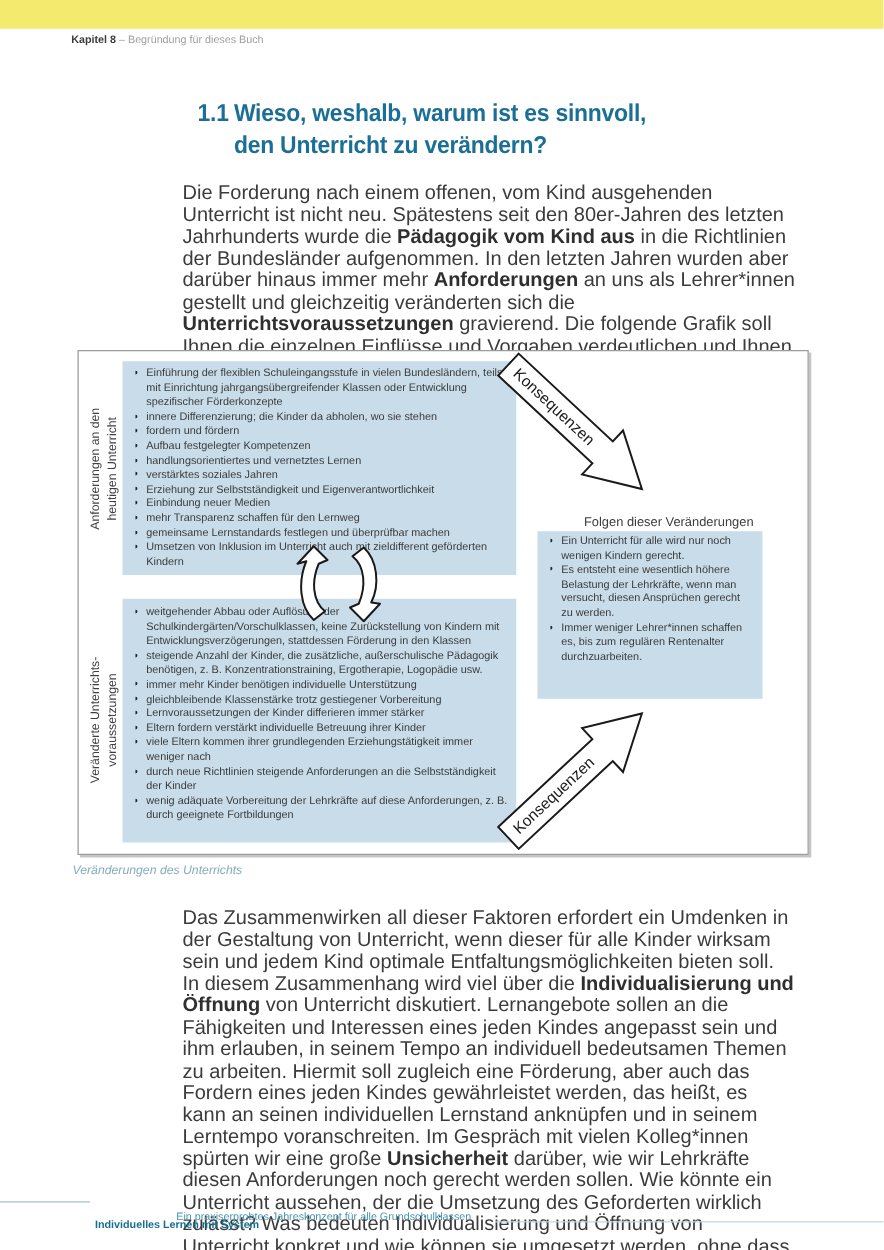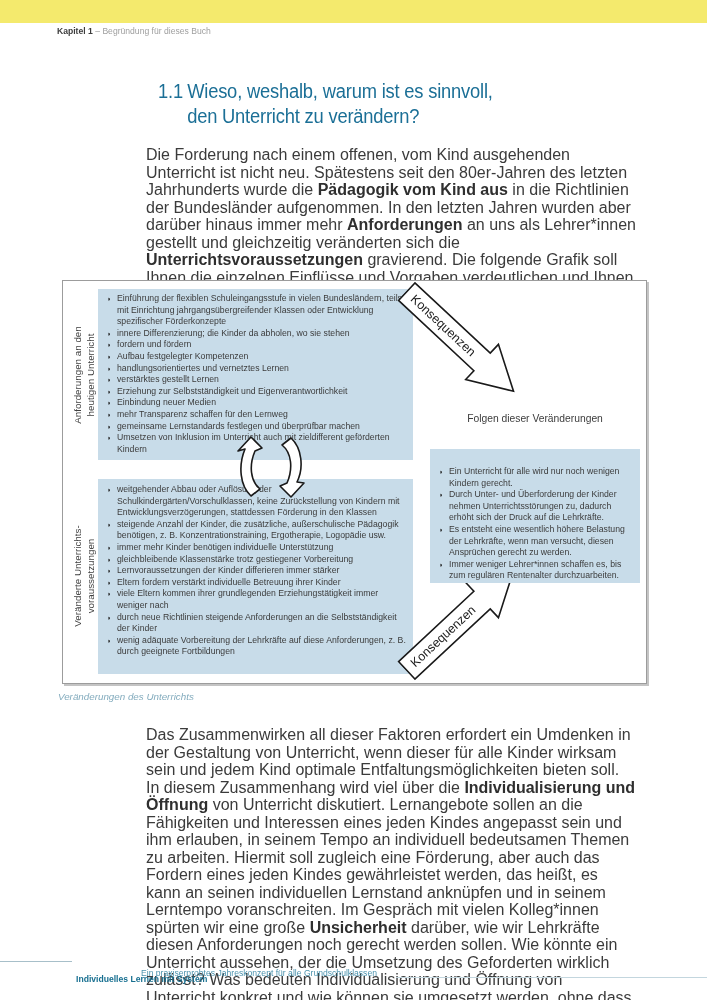--- a/index.html
+++ b/index.html
@@ -1,38 +1,38 @@
 <!DOCTYPE html>
 <html lang="de"><head>
 <meta charset="utf-8">
 <style>
   html,body{margin:0;padding:0;background:#fff;}
   .page{position:relative;width:707px;height:1000px;background:#fff;overflow:hidden;
         font-family:"Liberation Sans",sans-serif;color:#3a3a3a;}
   .yellow-band{position:absolute;left:0;top:0;width:707px;height:23px;background:#f4ea6d;}
   .running-head{position:absolute;left:57px;top:26px;font-size:8.6px;color:#9e9e9e;}
   .running-head .rh-bold{color:#3c3c3c;font-weight:bold;}
-  .heading{position:absolute;left:158px;top:79px;color:#1b6f96;font-weight:normal;}
+  .heading{position:absolute;left:158px;top:79px;color:#1b6f96;font-weight:bold;}
   .heading-inner{display:flex;transform:scaleX(.94);transform-origin:0 0;
                  font-size:19.5px;line-height:25px;letter-spacing:-.2px;}
   .heading-num{width:31px;flex:0 0 31px;}
   .para{position:absolute;left:146px;width:490px;font-size:16px;line-height:17.5px;color:#3b3b3b;}
   .para .b{font-weight:bold;color:#2f2f2f;}
   .intro{top:146px;}
   .outro{top:726px;}
   .figure{position:absolute;left:62px;top:280px;width:583px;height:402px;background:#fff;
           border:1px solid #9c9c9c;box-shadow:2px 2px 0 rgba(125,125,125,.45);overflow:hidden;}
   .vlabel{position:absolute;transform:translate(-50%,-50%) rotate(-90deg);text-align:center;
           font-size:9.8px;line-height:12.5px;color:#3f3f3f;white-space:nowrap;}
   .vlabel-top{left:21px;top:94px;}
   .vlabel-bottom{left:21px;top:295px;}
   .bluebox{position:absolute;background:#c8dce9;box-sizing:border-box;padding:4px 7px 4px 9px;}
   .box-requirements{left:35px;top:8px;width:315px;height:171px;}
   .box-conditions{left:35px;top:198px;width:315px;height:195px;padding-top:5px;}
-  .box-results{left:367px;top:144px;width:210px;height:134px;padding-top:17px;margin-top:24px;}
+  .box-results{left:367px;top:144px;width:180px;height:134px;padding-top:2px;}
   .bullet-row{display:flex;font-size:8.7px;line-height:11.6px;color:#3b3b3b;}
   .bullet-glyph{flex:0 0 10px;width:10px;font-size:7px;color:#1c1c1c;line-height:11.6px;}
   .bullet-text{flex:1;}
   .results-title{position:absolute;left:367px;top:132px;width:210px;text-align:center;
                  font-size:10.3px;color:#3c3c3c;}
   .block-arrow{position:absolute;width:150px;height:52px;}
   .block-arrow svg{display:block;}
   .block-arrow text{font-family:"Liberation Sans",sans-serif;font-size:12.5px;fill:#1a1a1a;}
   .arrow-top{left:343px;top:-16px;transform:rotate(43deg);transform-origin:0 26px;}
   .arrow-bottom{left:343px;top:364px;transform:rotate(-43deg);transform-origin:0 26px;}
@@ -45,21 +45,21 @@
   .footer-rule-right{position:absolute;left:396px;top:977px;width:311px;height:1px;background:#c3d6de;}
 </style>
 </head>
 <body>
 
 <div class="page">
 
   <div class="yellow-band"></div>
 
   <div class="running-head">
-    <span class="rh-bold">Kapitel 1</span><span> – Begründung für dieses Buch</span>
+    <span class="rh-bold">Kapitel 8</span><span> – Begründung für dieses Buch</span>
   </div>
 
   <div class="heading">
     <div class="heading-inner">
       <div class="heading-num">1.1</div>
       <div>
         <div>Wieso, weshalb, warum ist es sinnvoll,</div>
         <div>den Unterricht zu verändern?</div>
       </div>
     </div>
@@ -94,21 +94,21 @@
         <div class="bullet-row">
           <span class="bullet-glyph">◗</span>
           <span class="bullet-text">Aufbau festgelegter Kompetenzen</span>
         </div>
         <div class="bullet-row">
           <span class="bullet-glyph">◗</span>
           <span class="bullet-text">handlungsorientiertes und vernetztes Lernen</span>
         </div>
         <div class="bullet-row">
           <span class="bullet-glyph">◗</span>
-          <span class="bullet-text">verstärktes gestellt Lernen</span>
+          <span class="bullet-text">verstärktes soziales Jahren</span>
         </div>
         <div class="bullet-row">
           <span class="bullet-glyph">◗</span>
           <span class="bullet-text">Erziehung zur Selbstständigkeit und Eigenverantwortlichkeit</span>
         </div>
         <div class="bullet-row">
           <span class="bullet-glyph">◗</span>
           <span class="bullet-text">Einbindung neuer Medien</span>
         </div>
         <div class="bullet-row">
@@ -187,24 +187,20 @@
 
     <div class="results-title">Folgen dieser Veränderungen</div>
 
     <div class="bluebox box-results">
         <div class="bullet-row">
           <span class="bullet-glyph">◗</span>
           <span class="bullet-text">Ein Unterricht für alle wird nur noch wenigen Kindern gerecht.</span>
         </div>
         <div class="bullet-row">
           <span class="bullet-glyph">◗</span>
-          <span class="bullet-text">Durch Unter- und Überforderung der Kinder nehmen Unterrichtsstörungen zu, dadurch erhöht sich der Druck auf die Lehrkräfte.</span>
-        </div>
-        <div class="bullet-row">
-          <span class="bullet-glyph">◗</span>
           <span class="bullet-text">Es entsteht eine wesentlich höhere Belastung der Lehrkräfte, wenn man versucht, diesen Ansprüchen gerecht zu werden.</span>
         </div>
         <div class="bullet-row">
           <span class="bullet-glyph">◗</span>
           <span class="bullet-text">Immer weniger Lehrer*innen schaffen es, bis zum regulären Rentenalter durchzuarbeiten.</span>
         </div>
       </div>
 
   </div>
 

